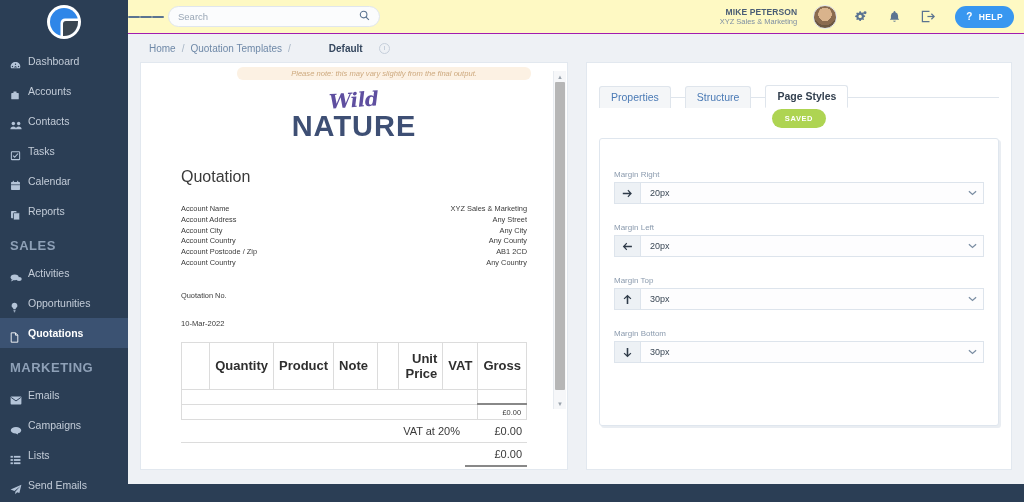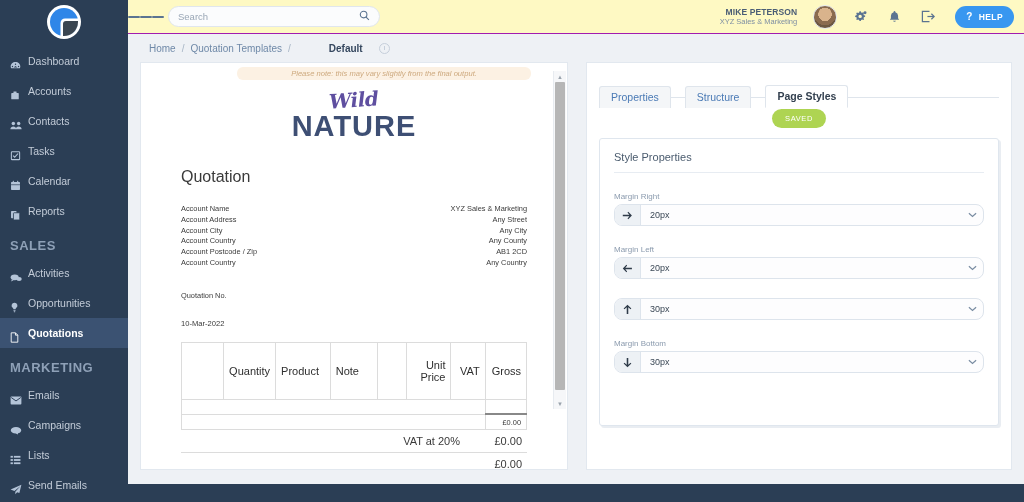--- a/index.html
+++ b/index.html
@@ -135,22 +135,22 @@
   }
   .doc-title { font-size:16px; color:#3a3a3a; margin:27px 0 0 20px; }
   .addr-row { display:flex; margin:18px 20px 0 20px; font-size:7.4px; color:#3a3a3a; line-height:1.46; }
   .addr-left { flex:1; }
   .addr-right { text-align:right; }
   .quote-no { font-size:7.4px; color:#3a3a3a; margin:22px 0 0 20px; }
   .quote-date { font-size:7.6px; color:#3a3a3a; margin:19px 0 0 20px; }
 
   .qtable { margin:14px 20px 0 20px; width: calc(100% - 40px); border-collapse:collapse; }
   .qtable th {
-    font-size:11px; color:#2f2f2f; font-weight:normal; text-align:right;
-    border:1px solid #dcdcdc; padding:16px 5px; height:17px;
+    font-size:13px; color:#2f2f2f; font-weight:bold; text-align:right;
+    border:1px solid #dcdcdc; padding:8px 5px; height:17px;
   }
   .qtable th.lefty { text-align:left; }
   .qtable td { border:1px solid #dcdcdc; height:15px; padding:2px 5px; font-size:7.4px; text-align:right; color:#3a3a3a;}
   .qtable td.gross-top { border-top:1px solid #dcdcdc; border-bottom:2px solid #888; }
   .totals { margin:0 20px; width: calc(100% - 40px); border-collapse:collapse; }
   .totals td { font-size:11px; color:#3a3a3a; padding:5px 5px; height:15px; }
   .totals td.lbl { text-align:right; }
   .totals td.val { text-align:right; width:62px; }
   .totals tr.line td { border-top:1px solid #dcdcdc; }
   .totals tr.grand td.val { border-bottom:2px solid #888; }
@@ -172,32 +172,32 @@
   .tabs { display:flex; align-items:flex-end; border-bottom:1px solid #dfe5ec; height:25px; }
   .tab {
     font-size:10.5px; color:#4a7ab5; background:#f4f6f8; border:1px solid #dfe5ec;
     border-bottom:none; border-radius:3px 3px 0 0; padding:4px 11px 4px 11px;
     margin-right:14px; cursor:pointer; line-height:1.2; position:relative; top:11px;
   }
   .tab.active { background:#ffffff; color:#33404f; font-weight:bold; border-bottom:1px solid #ffffff; }
   .saved-wrap { display:flex; justify-content:center; margin-top:11px; }
   .saved-badge {
     background:#aed452; color:#ffffff; font-size:7.5px; letter-spacing:0.6px;
-    padding:5px 13px; border-radius:11px; font-weight:normal;
+    padding:5px 13px; border-radius:11px; font-weight:bold;
   }
   .style-card {
     margin-top:10px; border:1px solid #dfe6ee; border-radius:3px;
     box-shadow:2px 2px 0 rgba(215,222,231,0.55);
     padding:12px 14px 16px 14px; background:#ffffff;
     height: 288px;
   }
   .style-card h3 { font-size:11px; font-weight:normal; color:#4a5b6e; padding-bottom:9px; border-bottom:1px solid #e7ecf2;}
   .field { margin-top:19px; }
   .field-label { font-size:8px; color:#8b9bae; margin-bottom:3px; }
-  .field-row { display:flex; height:22px; border:1px solid #dde4ec; border-radius:8px; overflow:hidden; background:#fdfdfe; }
+  .field-row { display:flex; height:22px; border:1px solid #dde4ec; border-radius:0; overflow:hidden; background:#fdfdfe; }
   .field-ico {
     width:26px; flex:0 0 26px; background:#edf1f5; border-right:1px solid #dde4ec;
     display:flex; align-items:center; justify-content:center; color:#2f3b49; font-size:10px;
   }
   .field-val { flex:1; display:flex; align-items:center; padding-left:9px; font-size:9px; color:#3b4856; }
   .field-caret { width:22px; display:flex; align-items:center; justify-content:center; color:#7b8ea3; font-size:9px; }
 
   .footer { height:18px; background:#2b3e55; flex:0 0 18px; }
 </style>
 </head>
@@ -494,21 +494,20 @@
           <div class="tab">Properties</div>
           <div class="tab">Structure</div>
           <div class="tab active">Page Styles</div>
         </div>
 
         <div class="saved-wrap">
           <span class="saved-badge">SAVED</span>
         </div>
 
         <div class="style-card">
-          <h3>Style Properties</h3>
 
           <div class="field">
             <div class="field-label">Margin Right</div>
             <div class="field-row">
               <span class="field-ico">
                 <svg width="11" height="11" viewBox="0 0 14 14" fill="currentColor">
                     <path d="M1 6h8.4L7 3.1l1-1L12.6 7 8 11.9l-1-1L9.4 8H1z"></path>
                   </svg>
               </span>
               <span class="field-val">20px</span>
@@ -531,20 +530,21 @@
               <span class="field-val">20px</span>
               <span class="field-caret">
                 <svg width="9" height="6" viewBox="0 0 10 6" fill="none" stroke="currentColor" stroke-width="1.4">
                     <path d="M1 1l4 3.6L9 1"></path>
                   </svg>
               </span>
             </div>
           </div>
 
           <div class="field">
+            <div class="field-label">Margin Top</div>
             <div class="field-row">
               <span class="field-ico">
                 <svg width="11" height="11" viewBox="0 0 14 14" fill="currentColor">
                     <path d="M6 12.6V4.2L3.1 6.6l-1-1L7 1l4.9 4.6-1 1L8 4.2v8.4z"></path>
                   </svg>
               </span>
               <span class="field-val">30px</span>
               <span class="field-caret">
                 <svg width="9" height="6" viewBox="0 0 10 6" fill="none" stroke="currentColor" stroke-width="1.4">
                     <path d="M1 1l4 3.6L9 1"></path>

